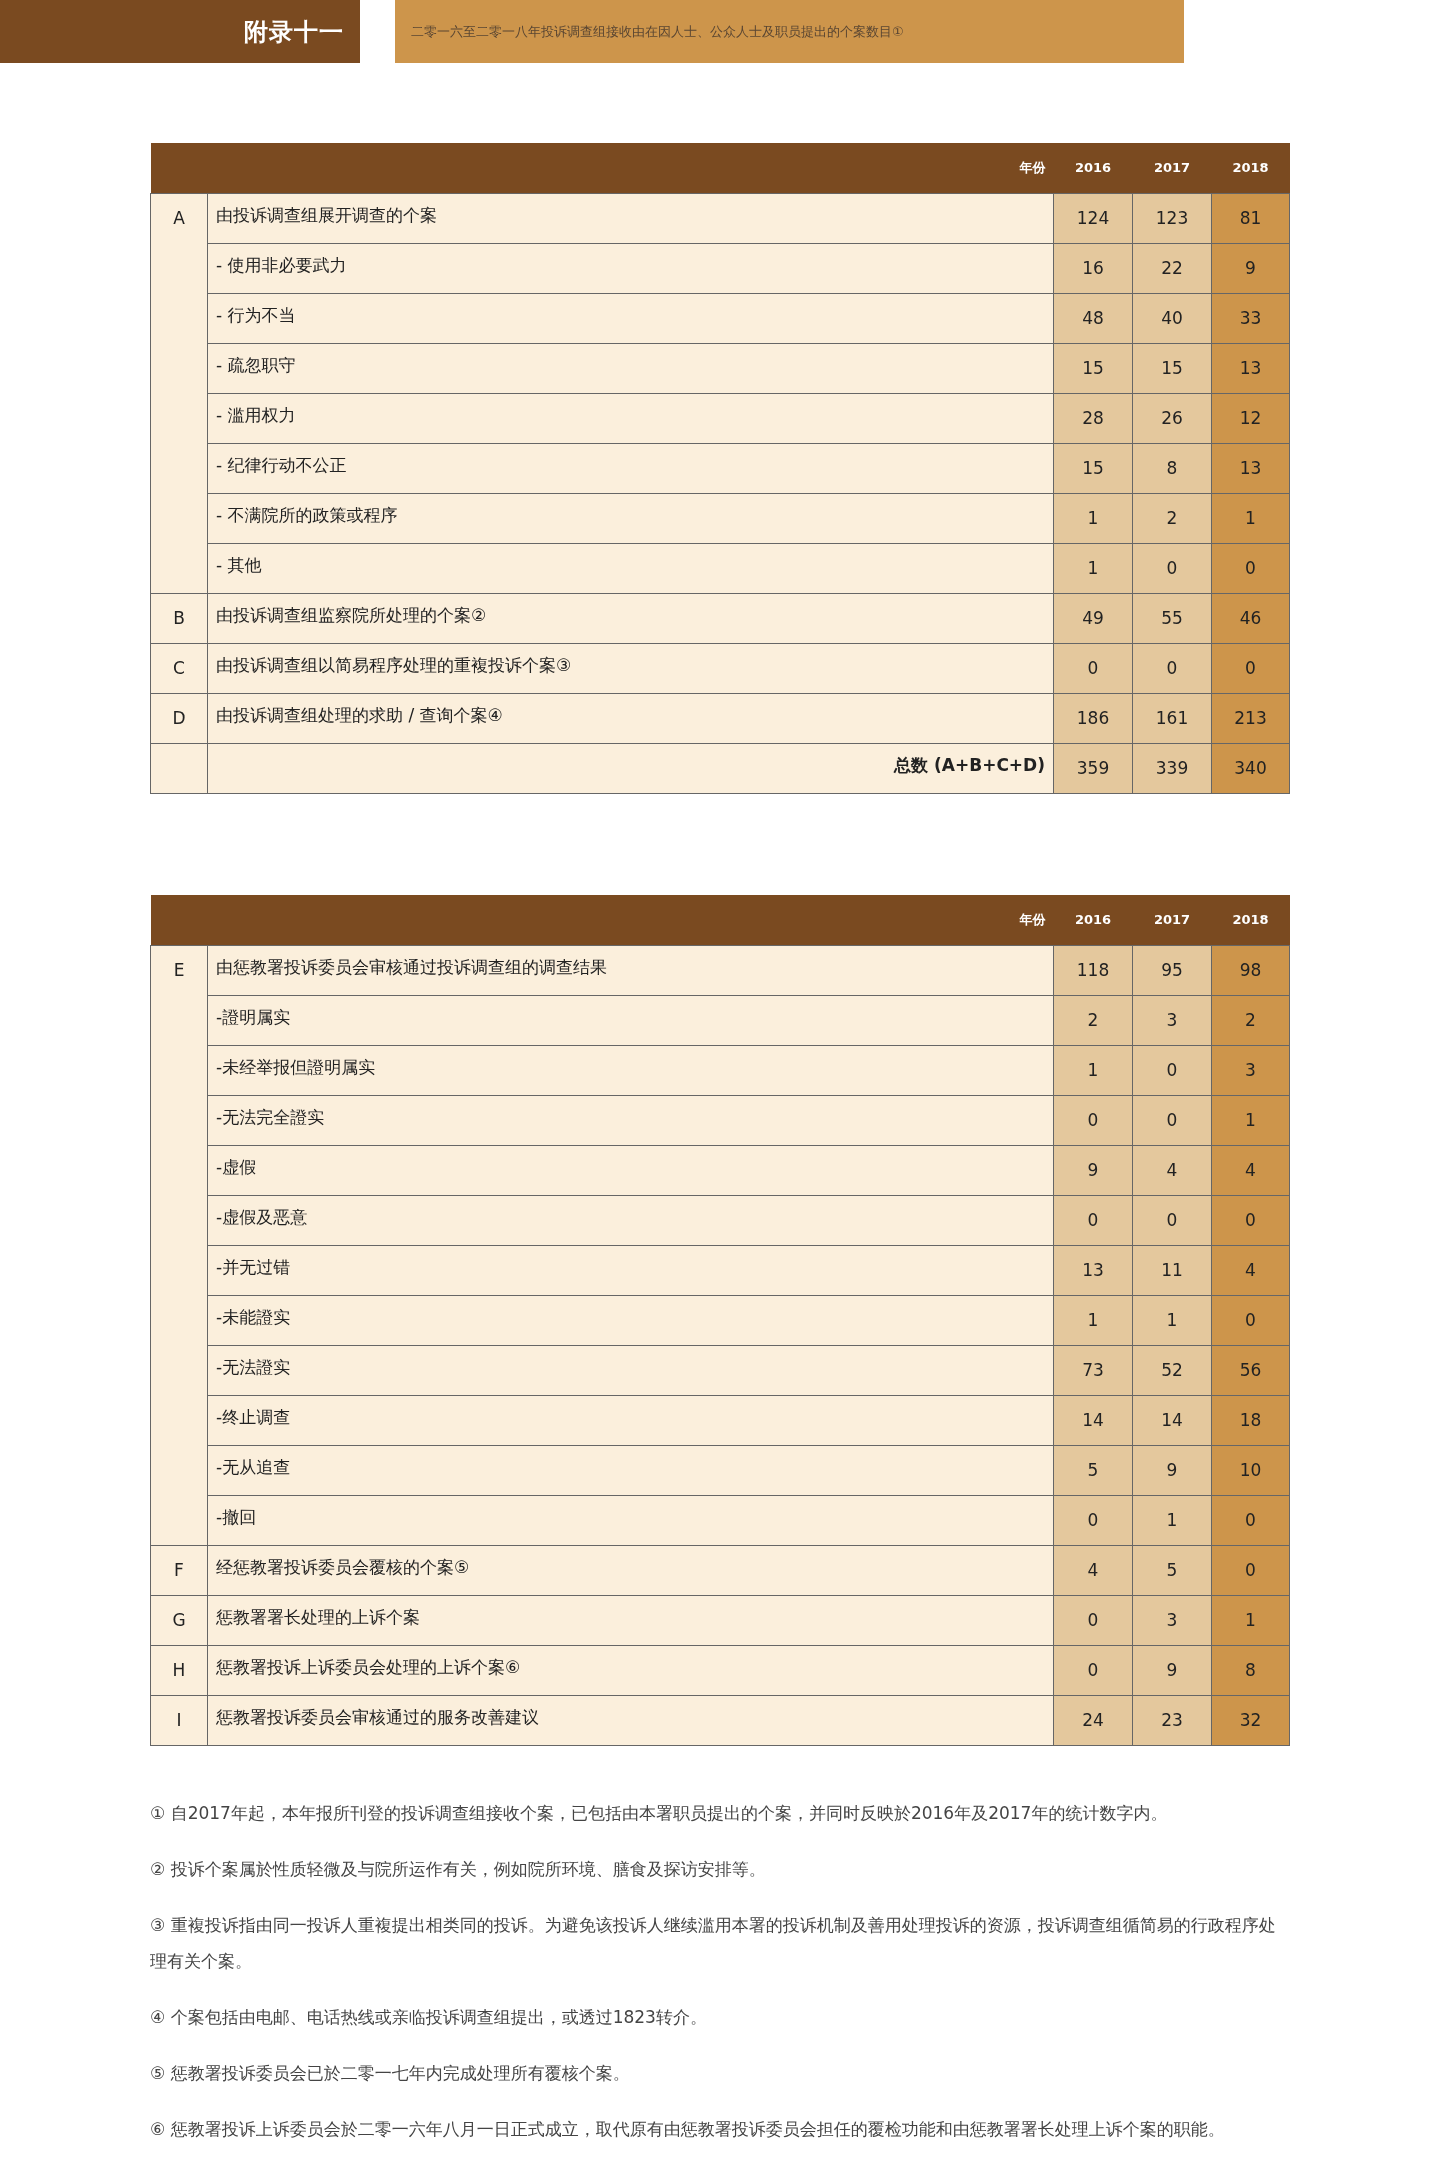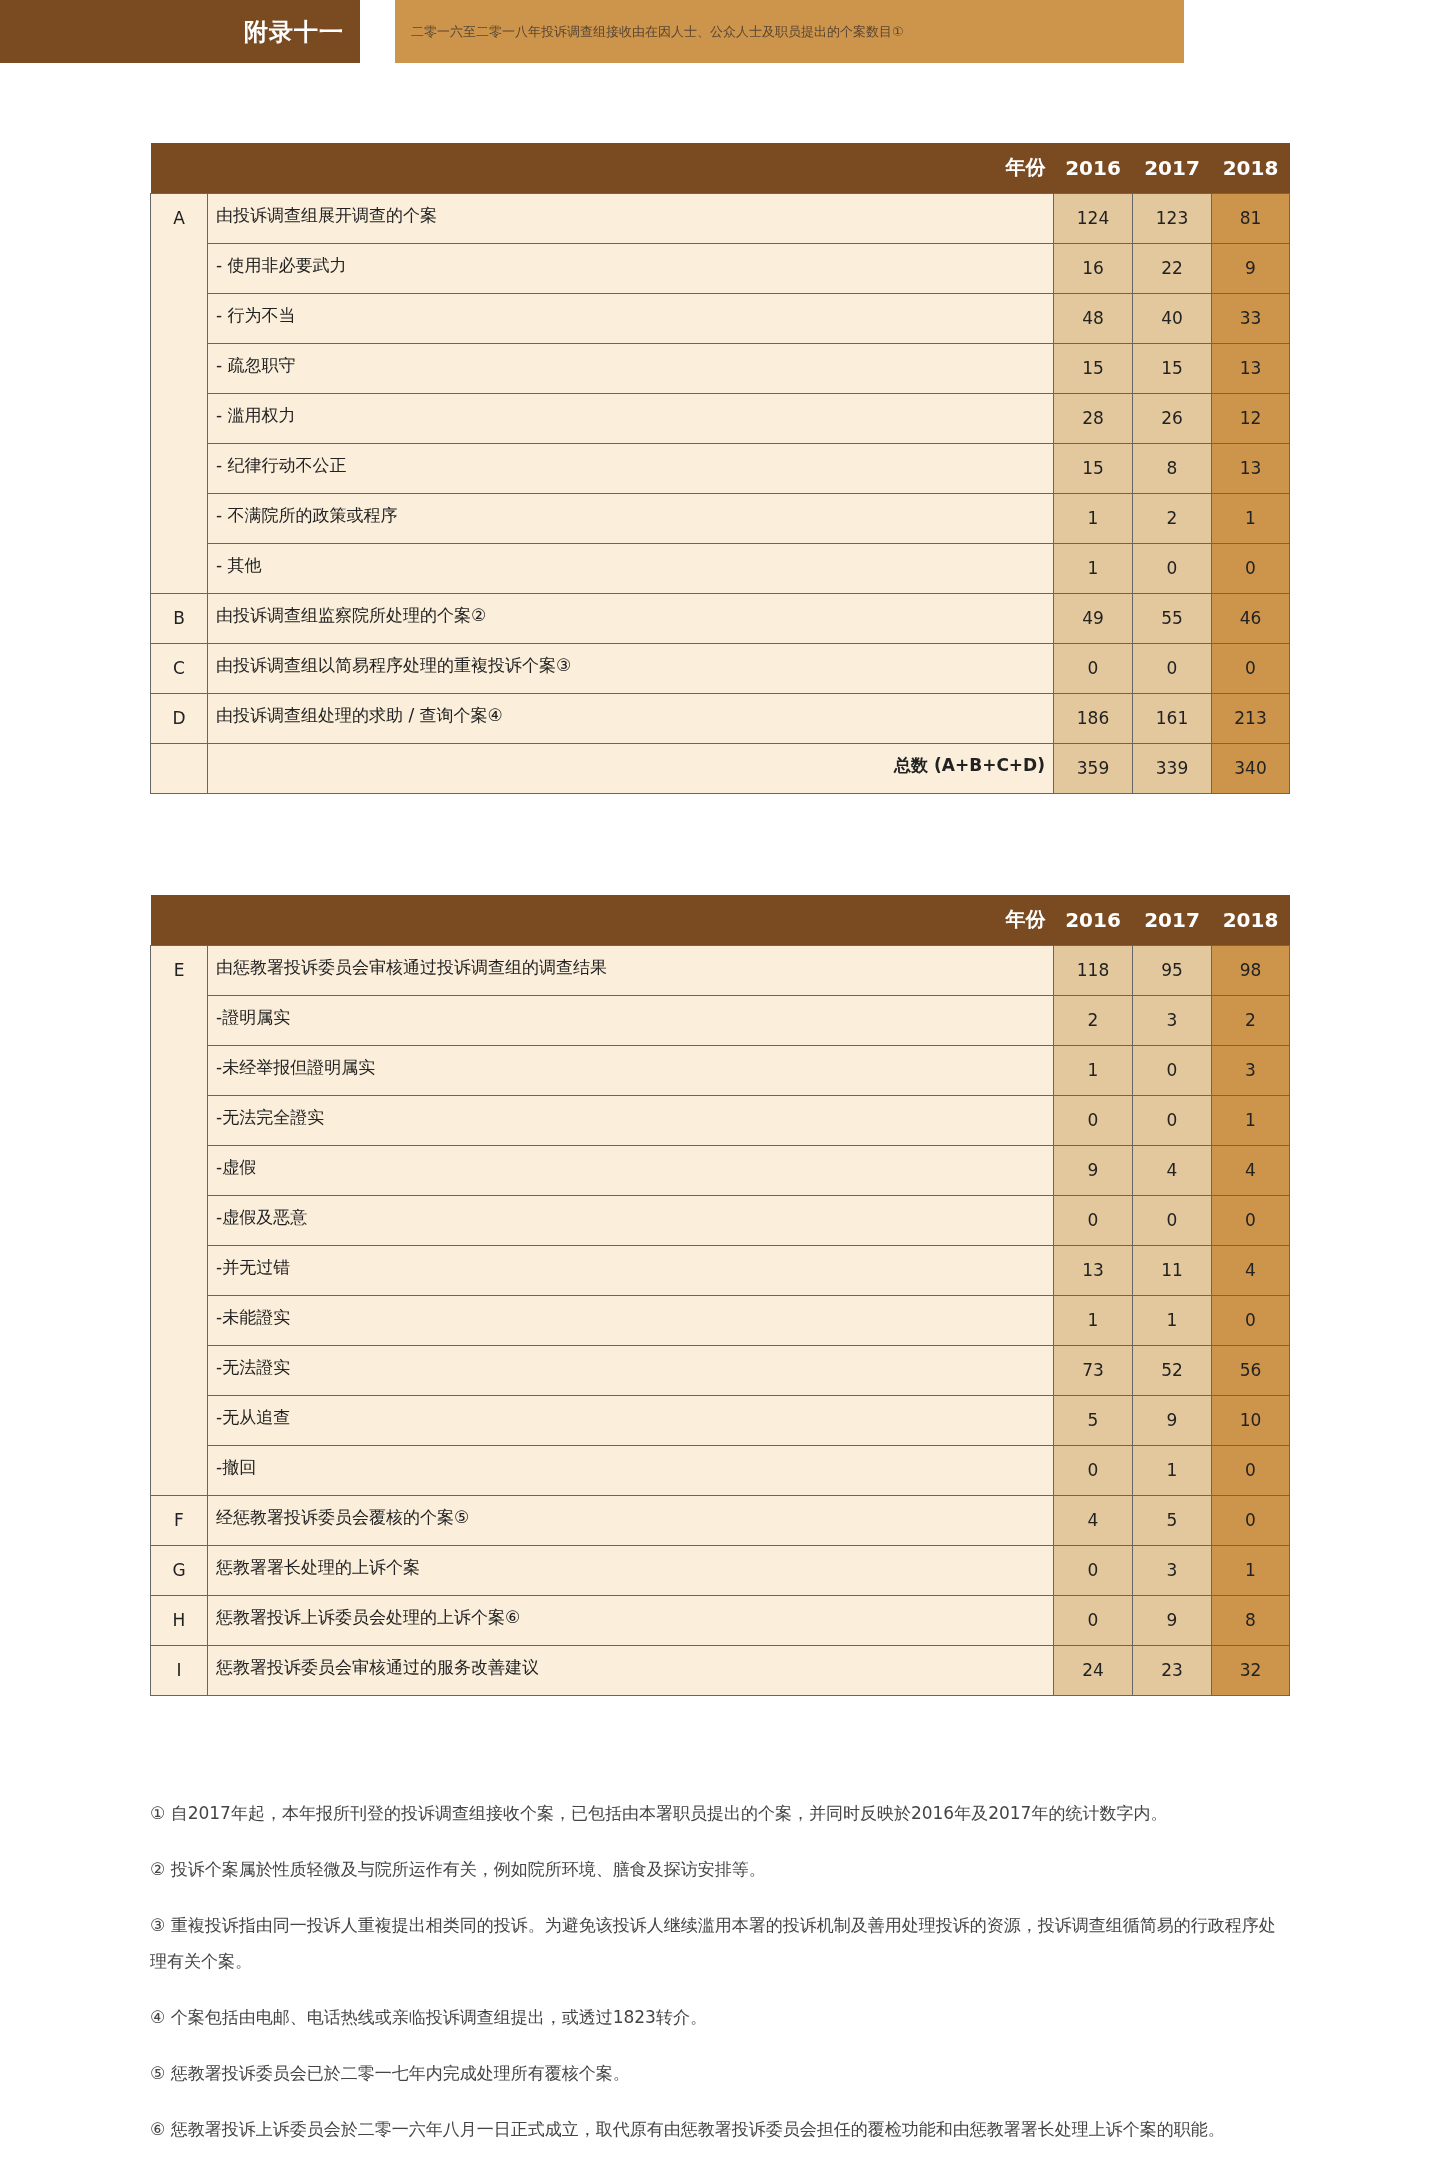--- a/index.html
+++ b/index.html
@@ -10,21 +10,21 @@
   .banner-left { width: 360px; height: 63px; background: #7a4a20; display: flex; align-items: center; justify-content: flex-end; padding-right: 16px; }
   .banner-title { color: #ffffff; font-weight: bold; font-size: 24px; letter-spacing: 1px; }
   .banner-right { flex: 1; height: 63px; background: #cd954b; display: flex; align-items: center; padding-left: 16px; margin-left: 35px; }
   .banner-subtitle { color: #5a4632; font-size: 13px; }
 
   .data-table { position: absolute; left: 150px; width: 1139px; border-collapse: collapse; table-layout: fixed; font-size: 17px; }
   .data-table col.c-letter { width: 57px; }
   .data-table col.c-label { width: 846px; }
   .data-table col.c-y { width: 79px; }
   .data-table col.c-y3 { width: 78px; }
-  .data-table thead th { background: #7a4a20; color: #fff; height: 50px; font-weight: bold; font-size: 20px; text-align: center; border: none; }
+  .data-table thead th { background: #7a4a20; color: #fff; height: 50px; font-weight: bold; font-size: 13px; text-align: center; border: none; }
   .data-table thead th.hdr-year-label { text-align: right; padding-right: 8px; }
   .data-table tbody td { height: 50px; border: 1px solid #666; font-size: 17px; vertical-align: middle; }
   .data-table td.letter { background: #fbefdc; text-align: center; }
   .data-table td.letter.cont { border-top: none; border-bottom: none; }
   .data-table td.letter.last { border-bottom: 1px solid #666; }
   .data-table td.letter.first { border-bottom: none; }
   .data-table td.label { background: #fbefdc; padding-left: 8px; padding-bottom: 6px; }
   .data-table td.label.total { text-align: right; padding-right: 8px; font-weight: bold; }
   .data-table td.v16, .data-table td.v17 { background: #e4c89d; text-align: center; }
   .data-table td.v18 { background: #cd954b; text-align: center; }
@@ -226,20 +226,27 @@
     </tr>
     <tr>
       <td class="letter cont"></td>
       <td class="label">-无法證实</td>
       <td class="v16">73</td>
       <td class="v17">52</td>
       <td class="v18">56</td>
     </tr>
     <tr>
       <td class="letter cont"></td>
+      <td class="label">-终止调查</td>
+      <td class="v16">14</td>
+      <td class="v17">14</td>
+      <td class="v18">18</td>
+    </tr>
+    <tr>
+      <td class="letter cont"></td>
       <td class="label">-无从追查</td>
       <td class="v16">5</td>
       <td class="v17">9</td>
       <td class="v18">10</td>
     </tr>
     <tr>
       <td class="letter cont last"></td>
       <td class="label">-撤回</td>
       <td class="v16">0</td>
       <td class="v17">1</td>

